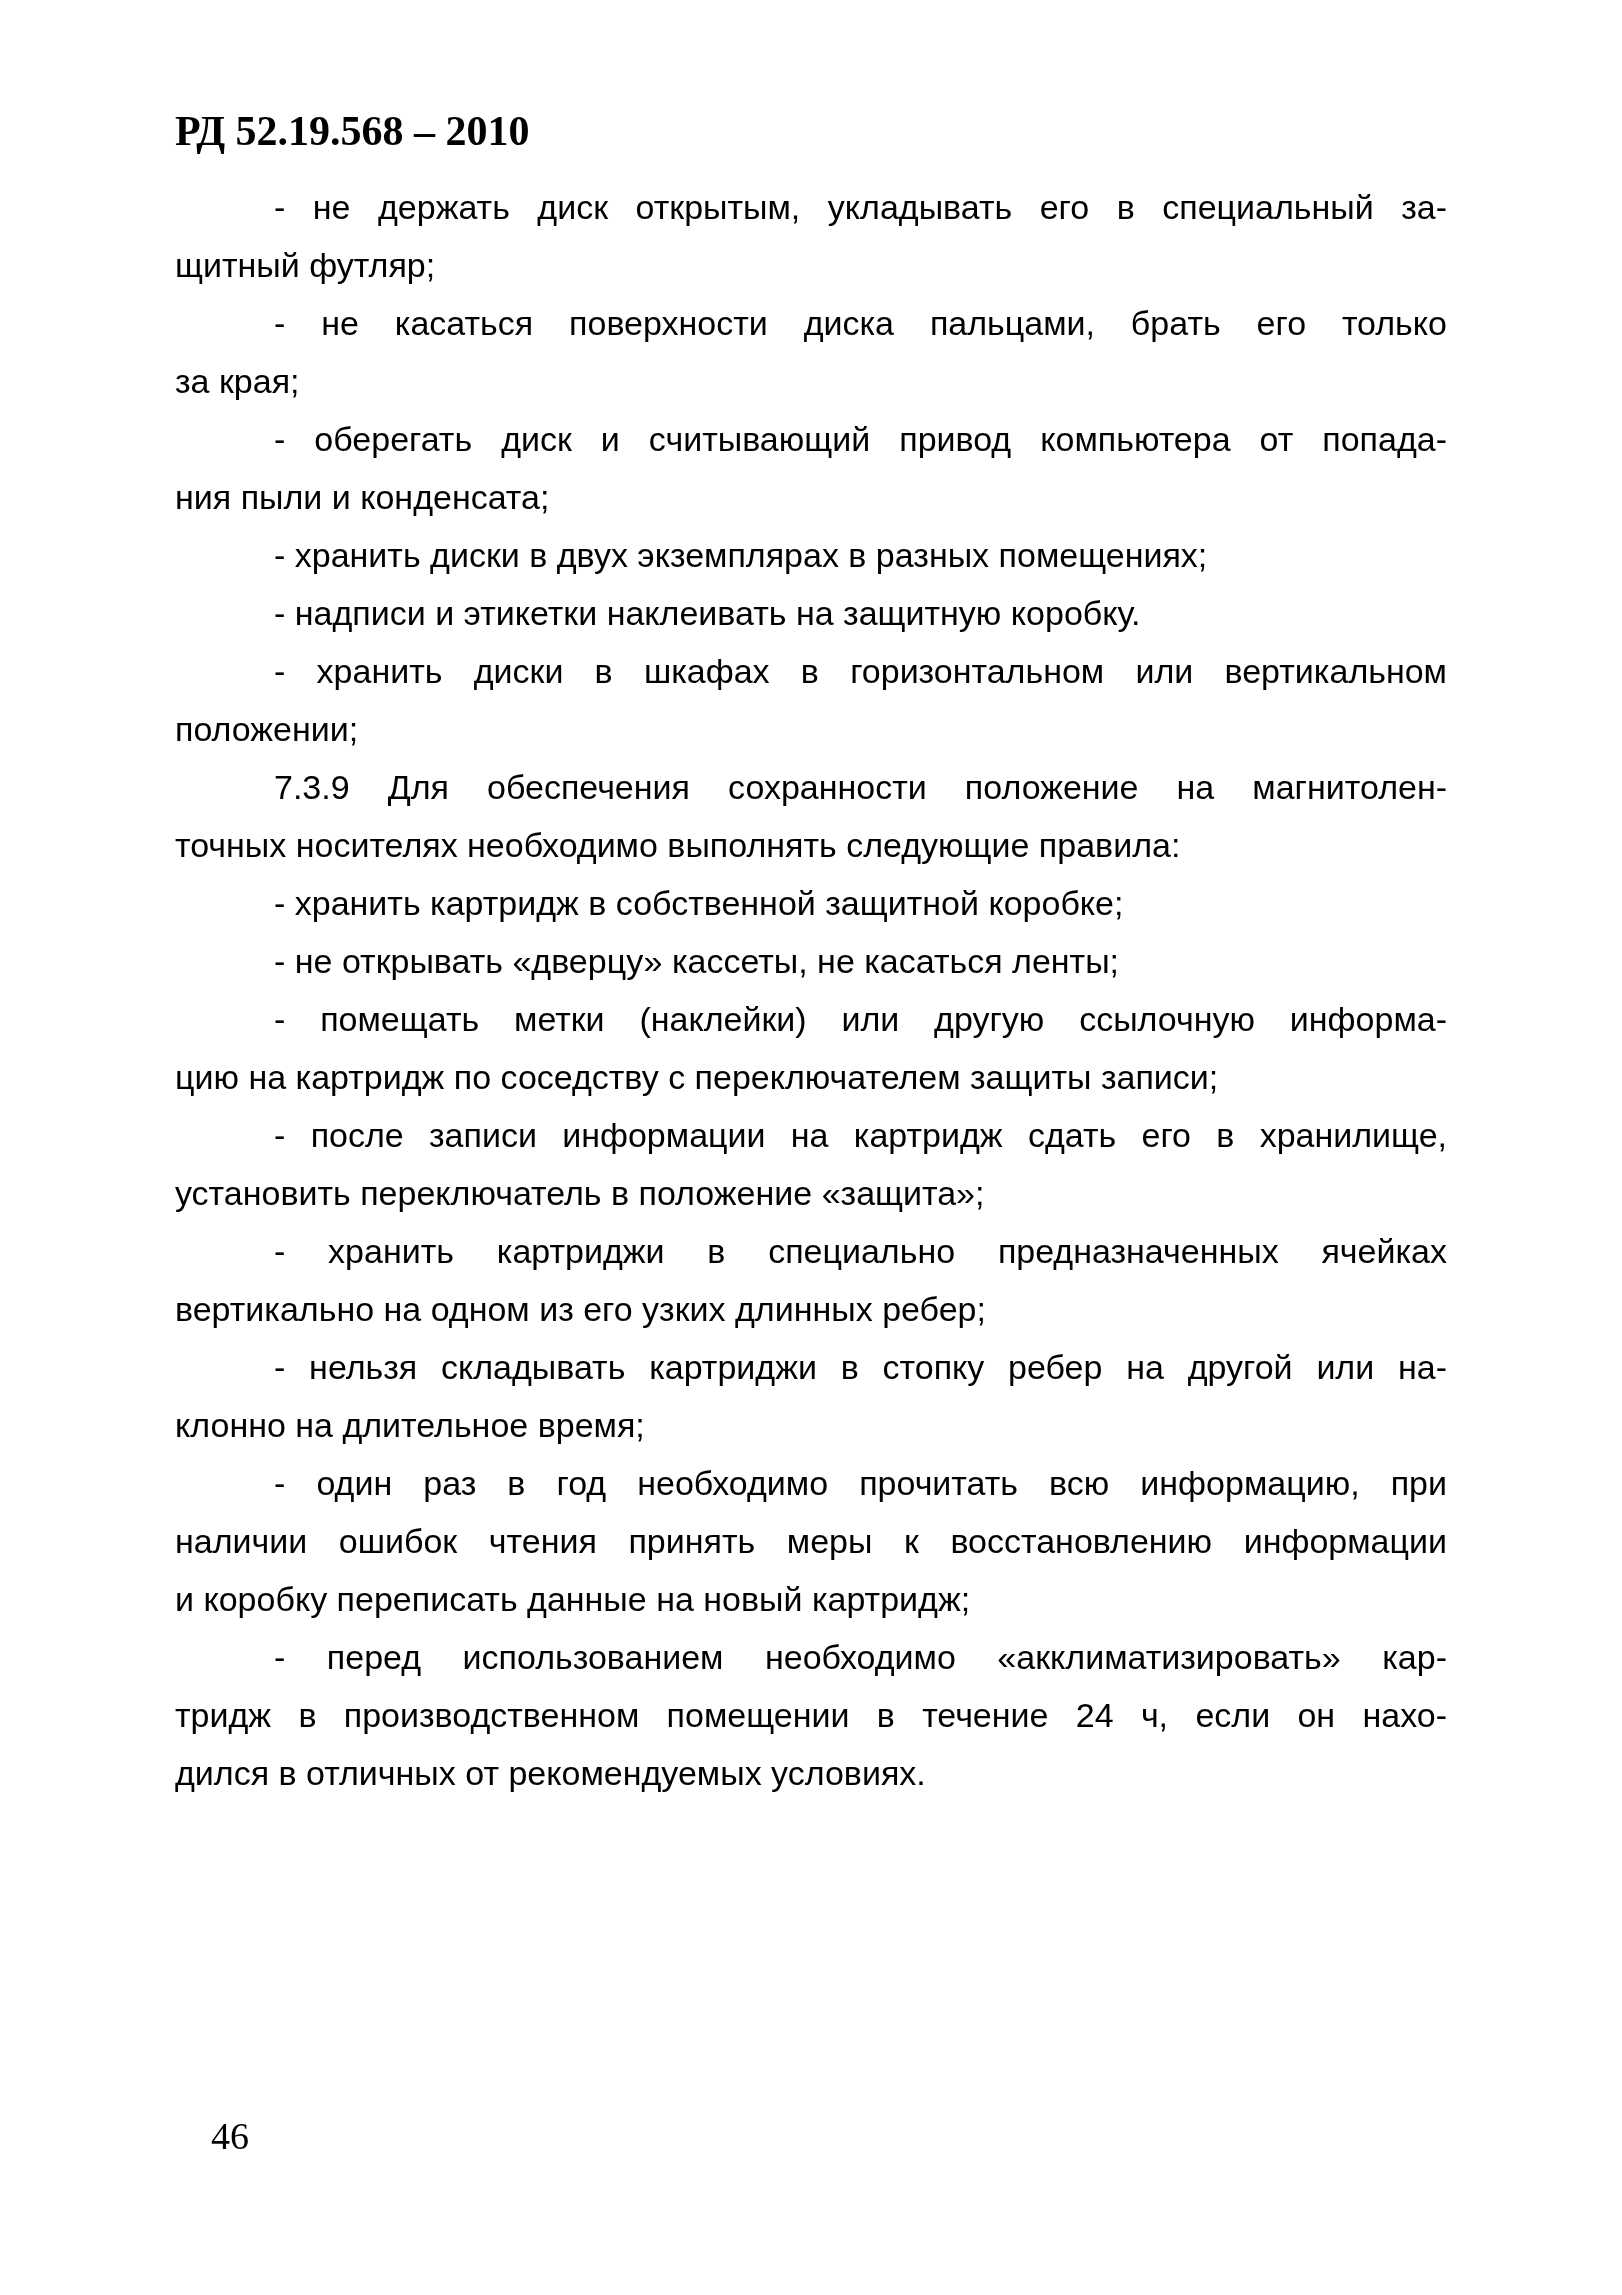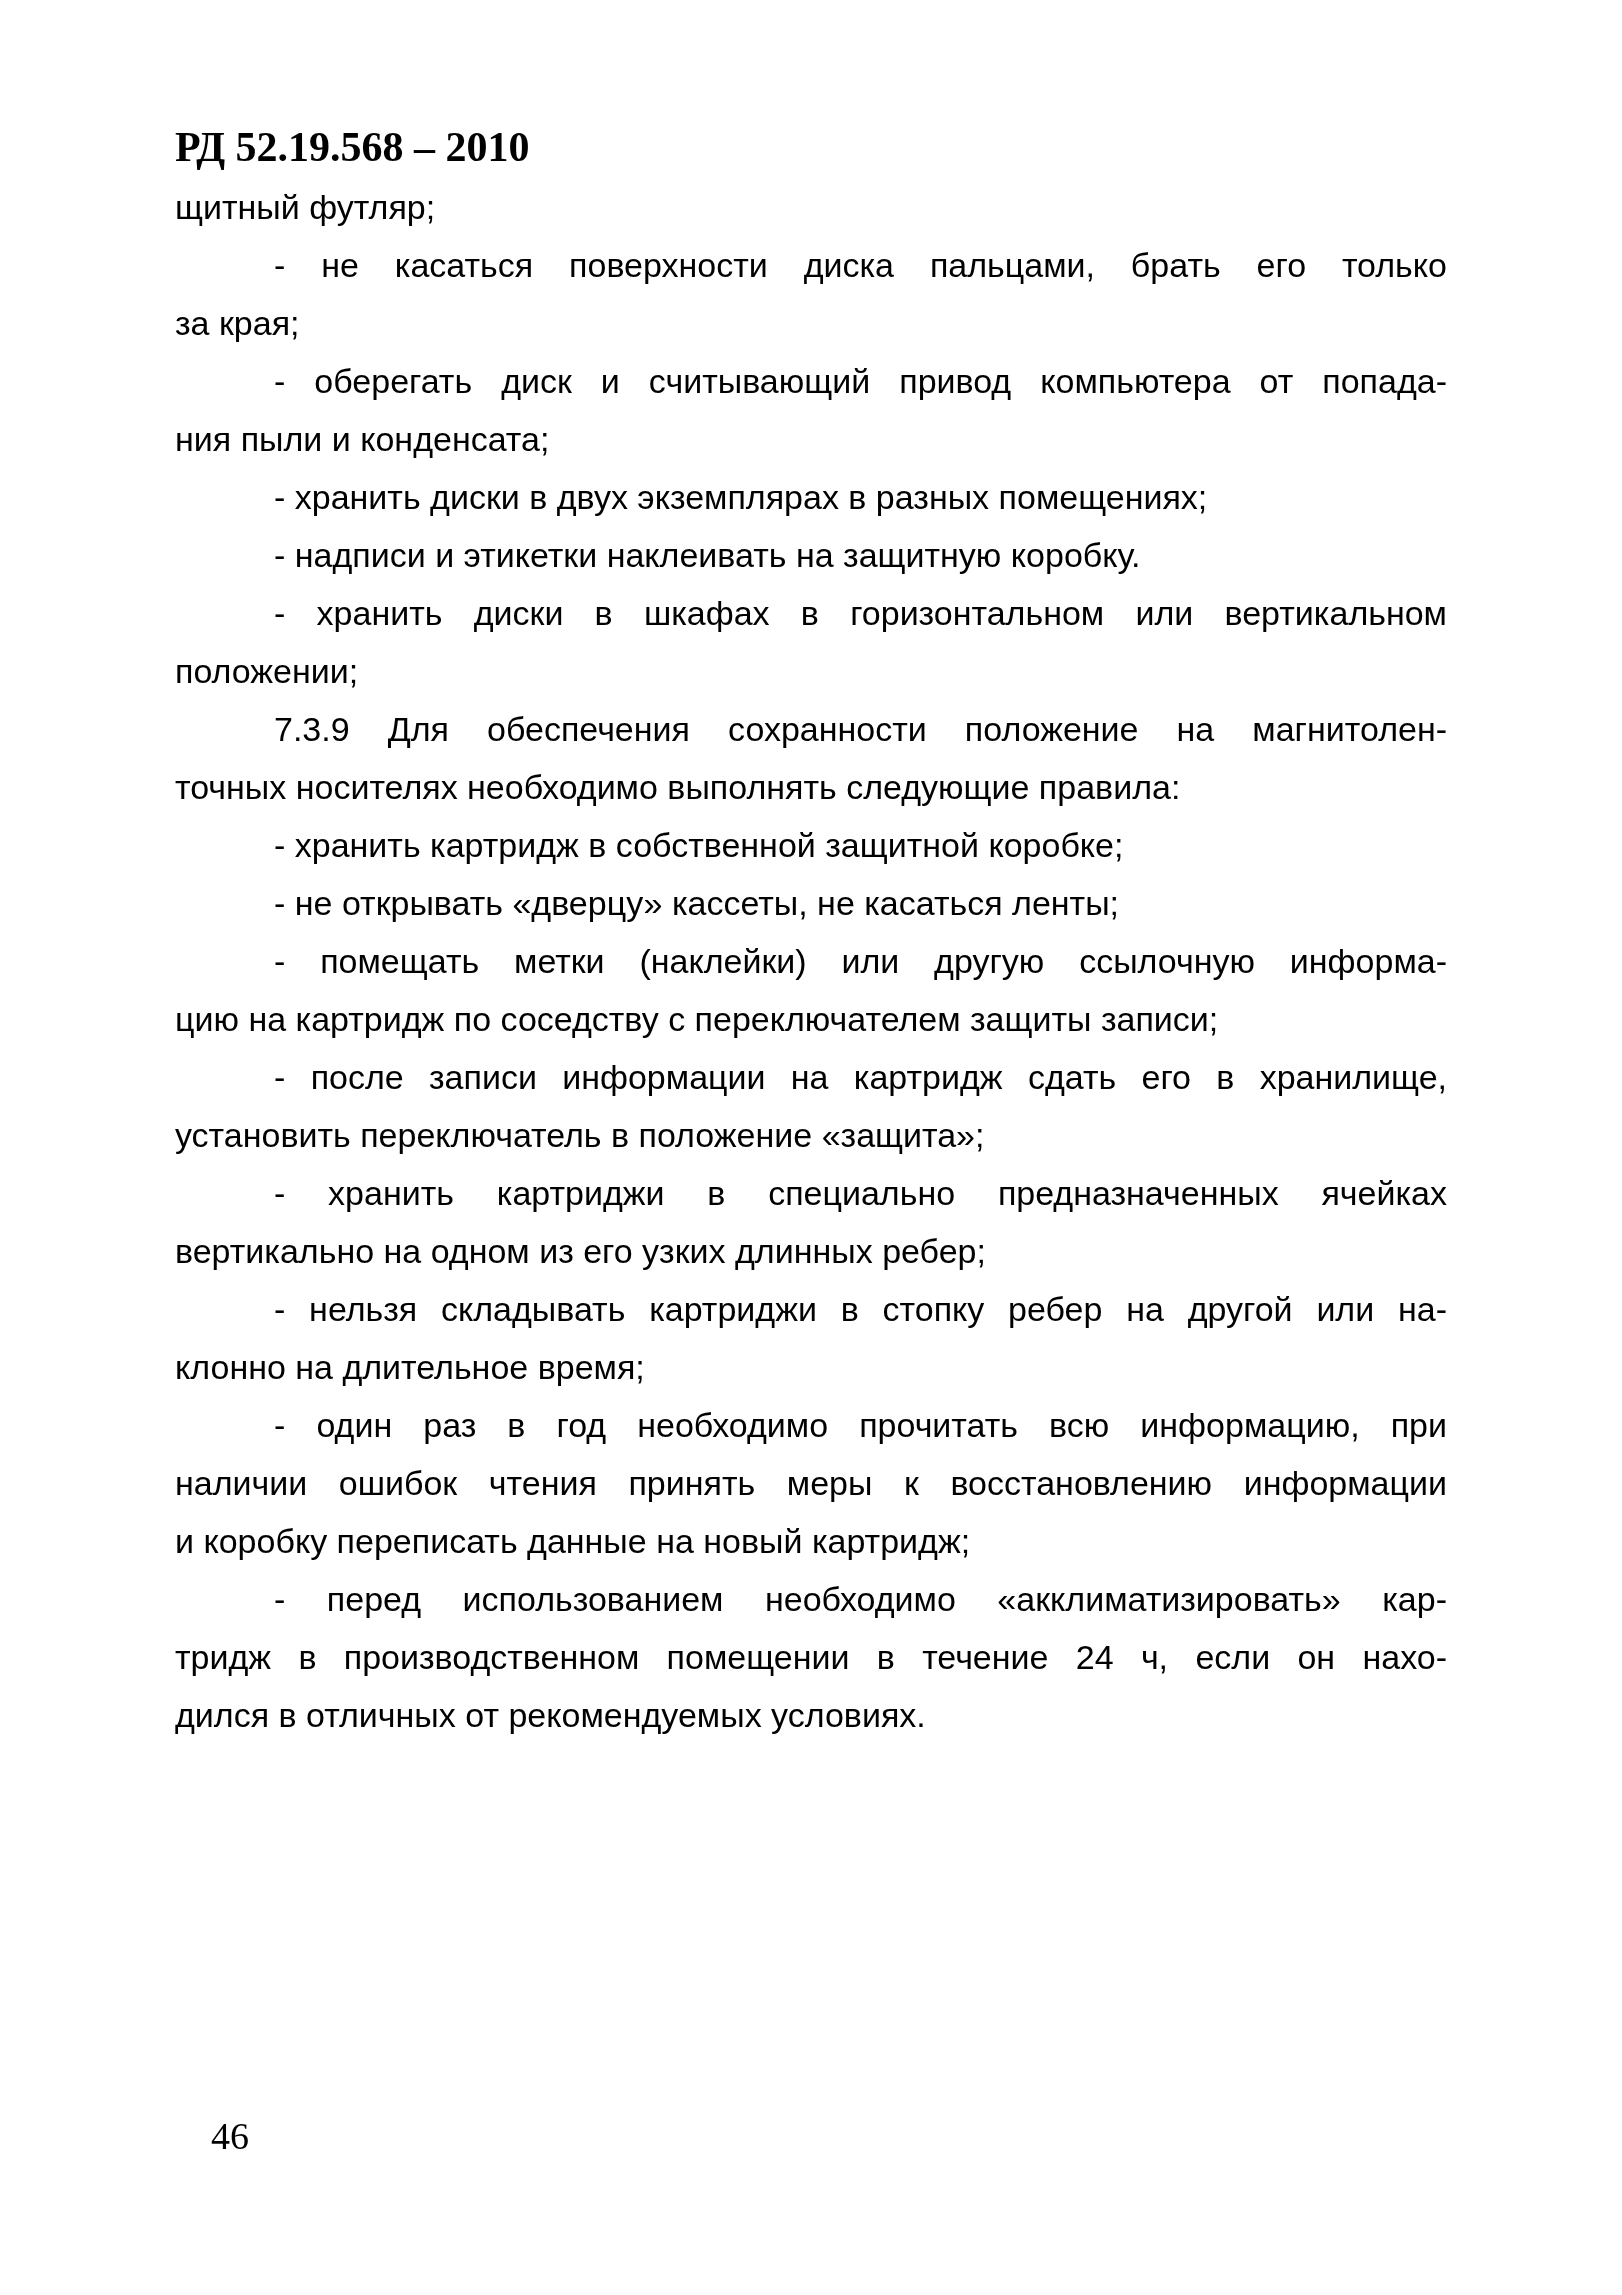--- a/index.html
+++ b/index.html
@@ -19,21 +19,20 @@
   .doc-header {
     position: absolute;
     left: 175px;
     top: 105px;
     width: 1272px;
     font-family: "Liberation Serif", serif;
     font-weight: bold;
     font-size: 42px;
     line-height: 52px;
     white-space: nowrap;
-    margin-top: 16px;
   }
   .doc-body {
     position: absolute;
     left: 175px;
     top: 178px;
     width: 1272px;
     font-size: 34px;
     line-height: 58px;
   }
   .paragraph {
@@ -62,20 +61,21 @@
   }
 </style>
 </head>
 <body>
 
 <div class="page">
   <div class="doc-header">РД 52.19.568 – 2010</div>
 
   <div class="doc-body">
       <div class="paragraph">
+        <div class="line indent stretch">- не держать диск открытым, укладывать его в специальный за-</div>
         <div class="line">щитный футляр;</div>
       </div>
       <div class="paragraph">
         <div class="line indent stretch">- не касаться поверхности диска пальцами, брать его только</div>
         <div class="line">за края;</div>
       </div>
       <div class="paragraph">
         <div class="line indent stretch">- оберегать диск и считывающий привод компьютера от попада-</div>
         <div class="line">ния пыли и конденсата;</div>
       </div>

